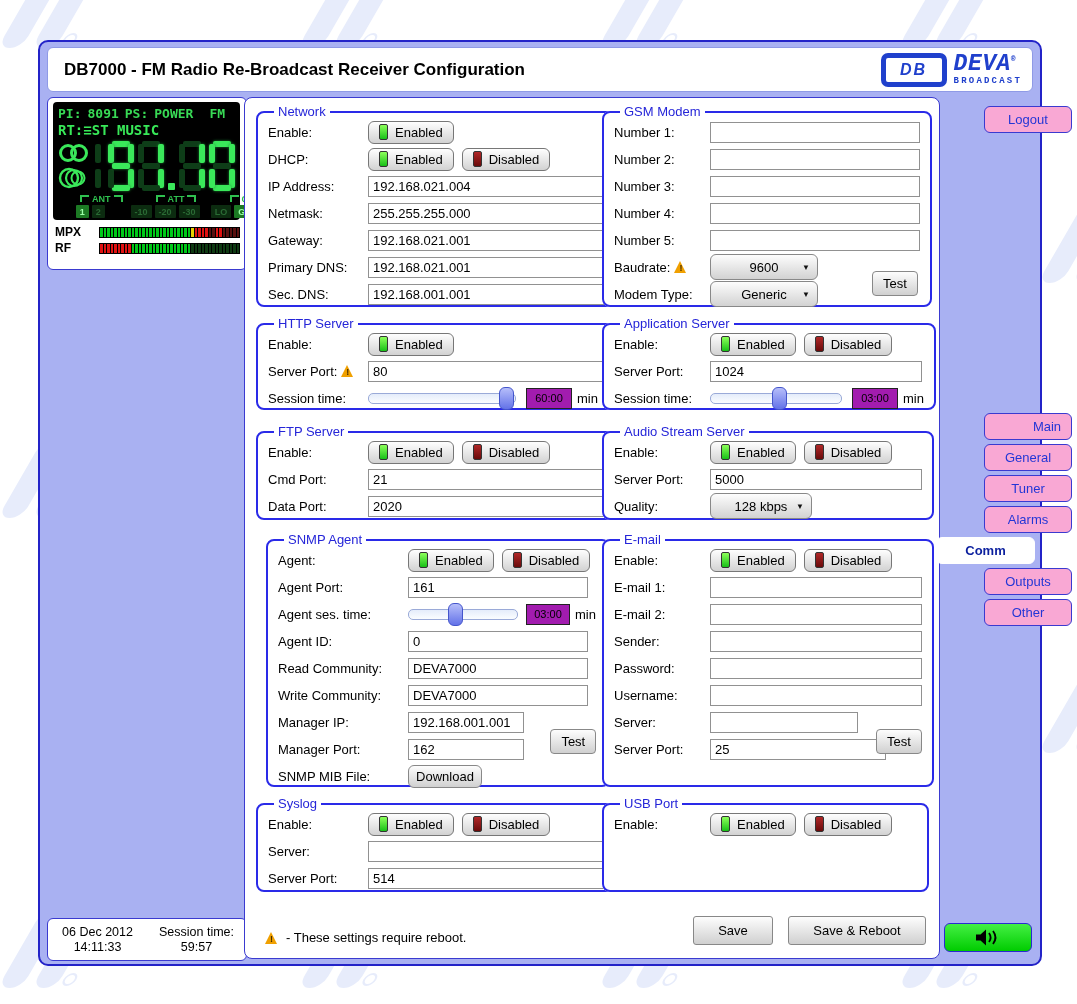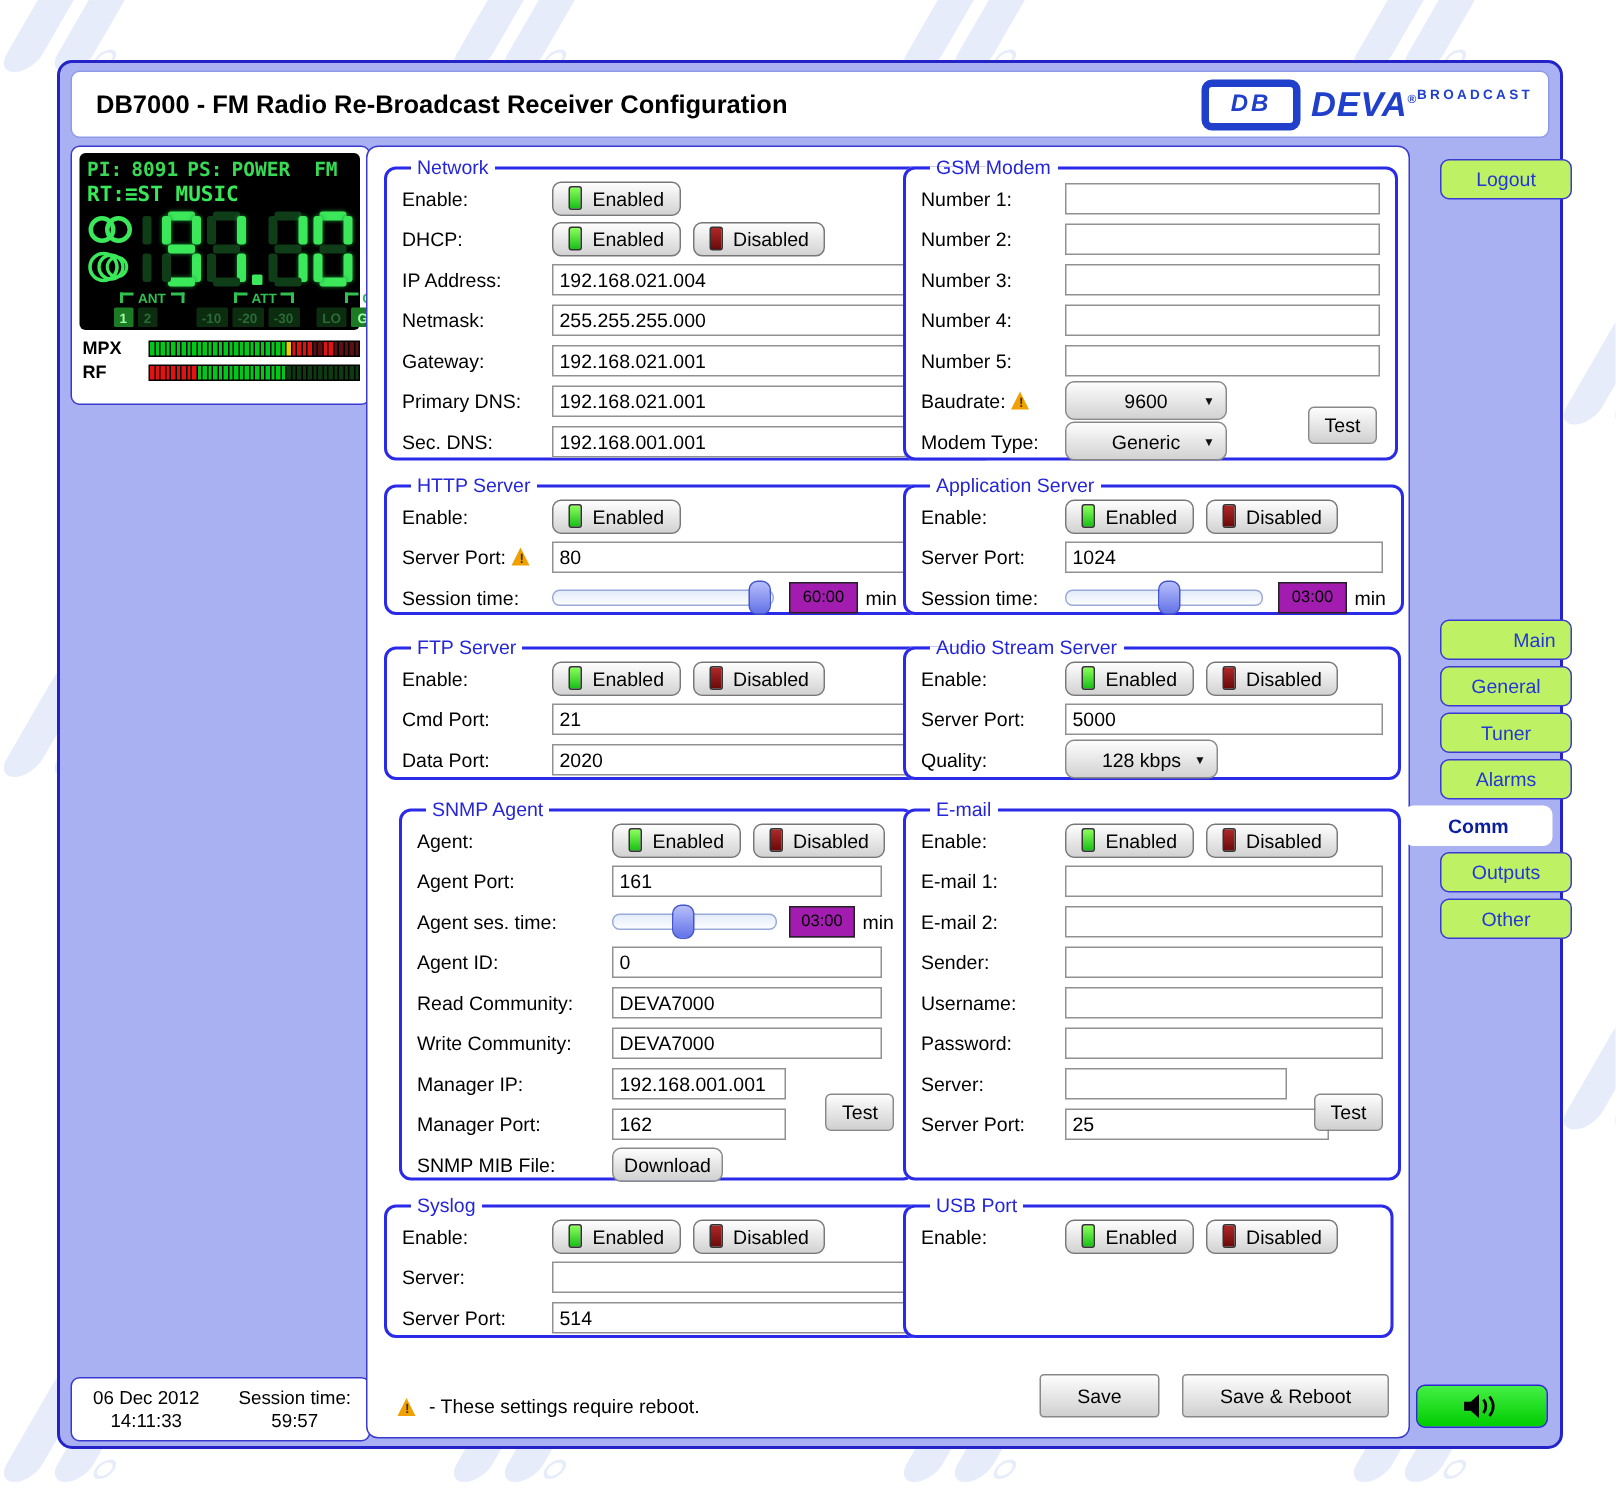--- a/index.html
+++ b/index.html
@@ -15,21 +15,21 @@
   .window{position:absolute;left:38px;top:40px;width:1000px;height:922px;z-index:1;
           background:#a9b1f2;border:2px solid #2323c8;border-radius:10px;}
   
   .hdr{position:absolute;left:7px;top:5px;width:984px;height:43px;background:#fff;
        border:1px solid #8f9ae6;border-radius:6px;display:flex;align-items:center;}
   .hdr-title{font-size:17px;font-weight:bold;color:#000;padding-left:16px;flex:1;}
   .logo{display:flex;align-items:center;gap:7px;padding-right:10px;}
   .logo-db{width:56px;height:24px;border:5px solid #2040cc;border-radius:7px;background:#fff;
            display:flex;align-items:center;justify-content:center;
            font-weight:bold;font-style:italic;font-size:16px;color:#2040cc;letter-spacing:2px;}
-  .logo-txt{display:flex;flex-direction:row;line-height:1;}
+  .logo-txt{display:flex;flex-direction:column;line-height:1;font-family:Liberation Mono, monospace;}
   .logo-deva{font-size:23px;font-weight:bold;font-style:italic;color:#2040cc;letter-spacing:.5px;}
   .logo-reg{font-size:8px;vertical-align:super;font-style:normal;}
   .logo-bc{font-size:9px;font-weight:bold;color:#2040cc;letter-spacing:2.2px;margin-top:1px;}
   
   .lcd-panel{position:absolute;left:7px;top:55px;width:198px;height:171px;background:#fff;
              border:1px solid #3a3ad0;border-radius:6px;}
   .lcd-screen{position:absolute;left:5px;top:4px;width:187px;height:118px;background:#000;
               border-radius:4px;padding:4px 5px;box-sizing:border-box;}
   .lcd-row1{display:flex;gap:6px;font-family:"DejaVu Sans Mono",monospace;
             font-size:13px;font-weight:bold;color:#38da55;white-space:nowrap;}
@@ -108,22 +108,22 @@
   .minlbl{font-size:13px;color:#000;margin-left:5px;}
   .warn{position:relative;width:13px;height:12px;display:inline-block;flex:0 0 auto;}
   .warn .tri{position:absolute;left:0;top:0;width:0;height:0;border-left:6.5px solid transparent;
              border-right:6.5px solid transparent;border-bottom:12px solid #f0a000;}
   .warn .ex{position:absolute;left:0;top:2px;width:13px;text-align:center;font-size:9px;
             font-weight:bold;color:#4a3000;}
   .note-row{position:absolute;left:20px;top:832px;display:flex;align-items:center;gap:8px;
             font-size:13px;color:#000;}
   .save-btn{position:absolute;height:29px;border-radius:3px;}
   
-  .side-btn{position:absolute;left:920px;width:88px;height:27px;border:1px solid #3a3ad0;
-            border-radius:6px;background:#bef264;color:#2336d6;font-size:13px;
+  .side-btn{position:absolute;left:944px;width:88px;height:27px;border:1px solid #3a3ad0;
+            border-radius:6px;background:#f9a8d4;color:#2336d6;font-size:13px;
             display:flex;align-items:center;justify-content:center;font-family:inherit;}
   .side-btn.active{left:896px;width:99px;background:#fff;border-color:#fff;
                    color:#0b1f9e;font-weight:bold;border-radius:6px;}
   .audio-btn{position:absolute;left:904px;top:881px;width:88px;height:29px;border:1px solid #2a2ad0;
              border-radius:6px;background:linear-gradient(#44f044,#00cc00);
              display:flex;align-items:center;justify-content:center;}
 </style>
 </head>
 <body>
 
@@ -683,25 +683,25 @@
         </div>
       <div class="frow">
           <span class="flabel lw96">E-mail 2:</span>
         <input class="txt" style="width: 212px;">
         </div>
       <div class="frow">
           <span class="flabel lw96">Sender:</span>
         <input class="txt" style="width: 212px;">
         </div>
       <div class="frow">
+          <span class="flabel lw96">Password:</span>
+        <input class="txt" style="width: 212px;">
+        </div>
+      <div class="frow">
           <span class="flabel lw96">Username:</span>
-        <input class="txt" style="width: 212px;">
-        </div>
-      <div class="frow">
-          <span class="flabel lw96">Password:</span>
         <input class="txt" style="width: 212px;">
         </div>
       <div class="frow">
           <span class="flabel lw96">Server:</span>
         <input class="txt" style="width: 148px;">
         </div>
       <div class="frow">
           <span class="flabel lw96">Server Port:</span>
         <input class="txt" style="width: 176px;" value="25">
         </div>

